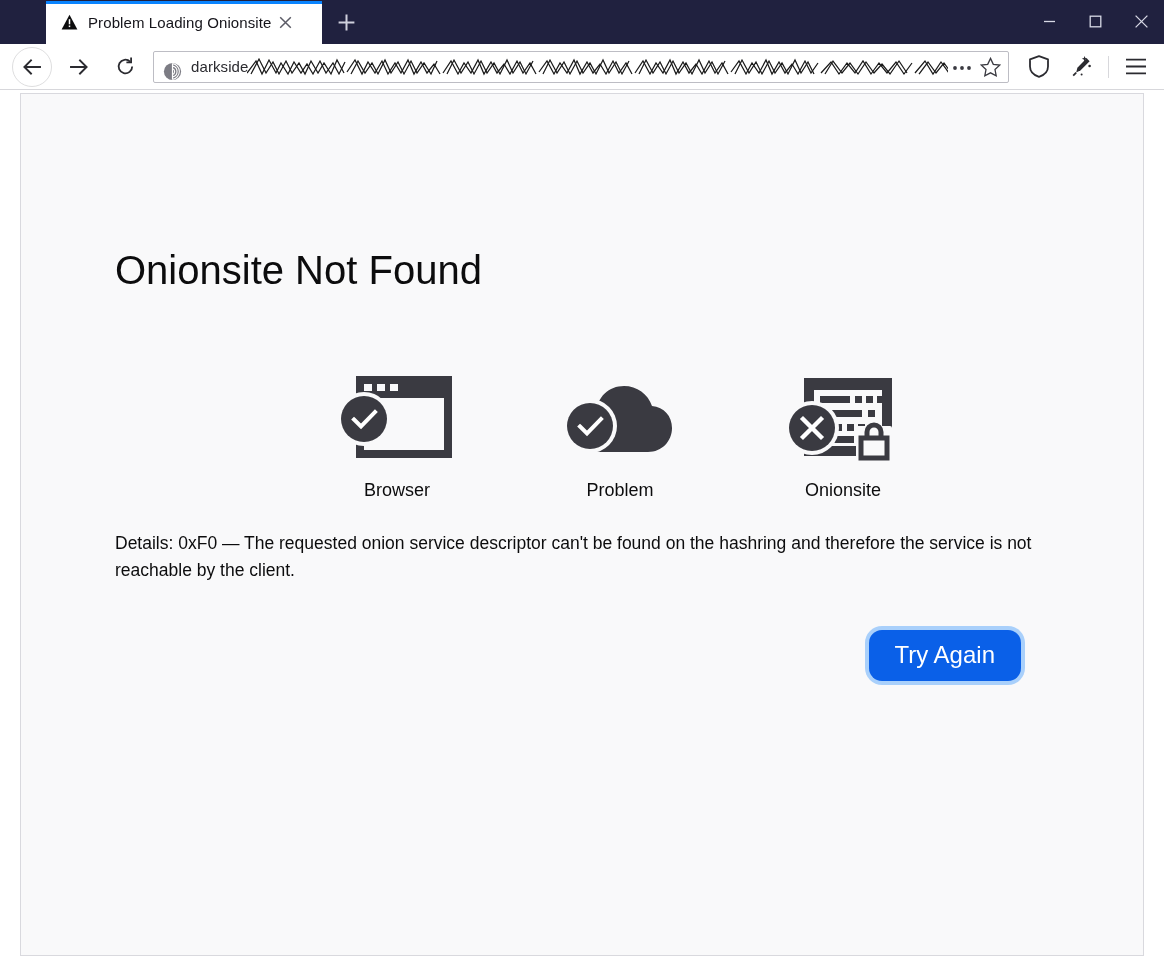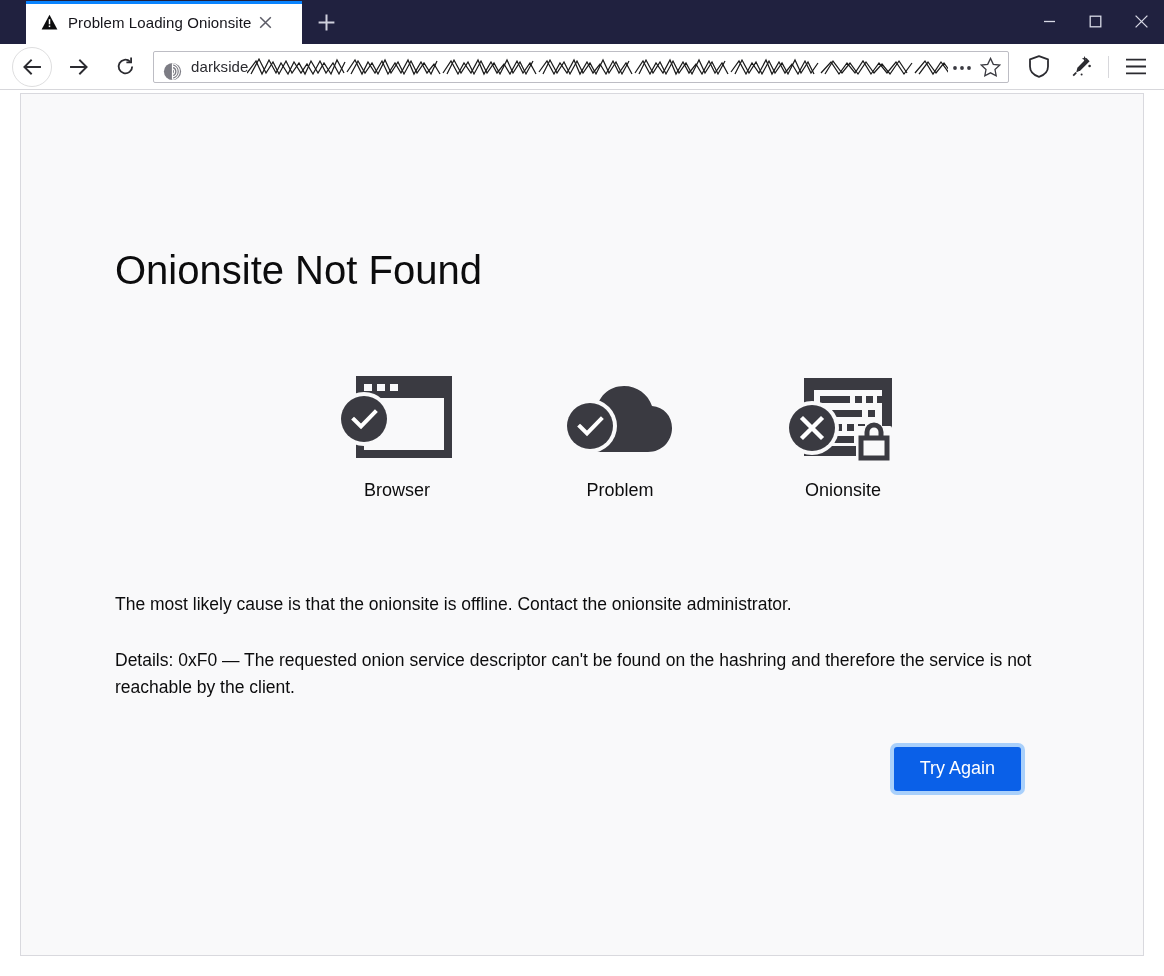--- a/index.html
+++ b/index.html
@@ -47,20 +47,21 @@
   .tab {
     position: relative;
     height: 43px;
     min-width: 276px;
     max-width: 276px;
     background: #ffffff;
     display: flex;
     align-items: center;
     padding: 0 24px 0 14px;
     box-sizing: border-box;
+    margin-left: 20px;
   }
   .tab::before {
     content: "";
     position: absolute;
     left: 0; right: 0; top: 0;
     height: 3px;
     background: #0a84ff;
   }
   .tab-favicon {
     width: 18px;
@@ -289,24 +290,24 @@
 
   .actions {
     margin-top: 46px;
     display: flex;
     justify-content: flex-end;
     padding-right: 24px;
   }
   .try-again {
     background: #0a60e8;
     color: #ffffff;
-    font-size: 18px;
+    font-size: 24px;
     font-family: "Liberation Sans", sans-serif;
     border: none;
-    border-radius: 3px;
+    border-radius: 13px;
     padding: 12px 26px;
     box-shadow: 0 0 0 4px #a9d0fb;
     cursor: pointer;
     line-height: 1.1;
   }
 
   svg { display: block; }
 </style>
 </head>
 <body>
@@ -545,21 +546,20 @@
                 <circle cx="30" cy="62" r="27" fill="#f9f9fa"></circle>
                 <circle cx="30" cy="62" r="23" fill="#3a3a41"></circle>
                 <path d="M21 53 L39 71 M39 53 L21 71" stroke="#ffffff" stroke-width="4.4" fill="none" stroke-linecap="square"></path>
               </svg>
             </div>
             <div class="status-label">Onionsite</div>
           </div>
 
         </div>
 
-        <p class="paragraph para-1">The most likely cause is that the onionsite is offline. Contact the onionsite administrator.</p>
         <p class="paragraph para-2">Details: 0xF0 — The requested onion service descriptor can't be found on the hashring and therefore the service is not reachable by the client.</p>
 
         <div class="actions">
           <button class="try-again">Try Again</button>
         </div>
 
       </div>
     </div>
   </div>
 

